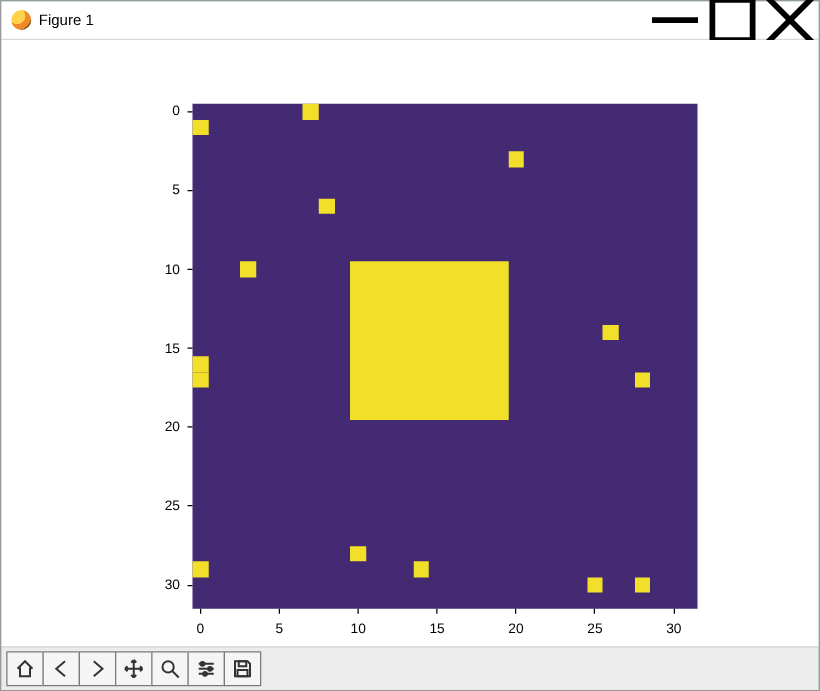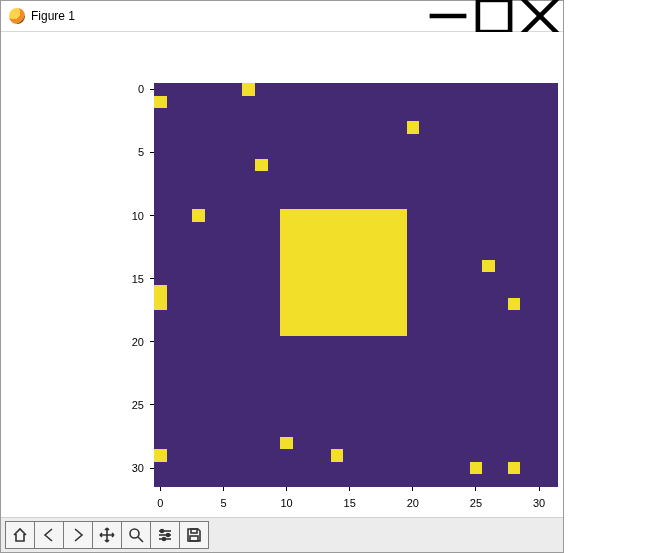--- a/index.html
+++ b/index.html
@@ -1,16 +1,16 @@
 <!DOCTYPE html>
 <html><head>
 <meta charset="utf-8">
 <style>
   html,body{margin:0;padding:0;font-family:"Segoe UI",Tahoma,sans-serif;font-size:12px;color:#000;background:#fff}
-  .window{width:564px;height:553px;box-sizing:border-box;border:1px solid #9a9a9a;display:flex;flex-direction:column;background:#15803d}
+  .window{width:656px;height:553px;box-sizing:border-box;border:1px solid #9a9a9a;display:flex;flex-direction:column;background:#15803d}
   .titlebar{height:30px;display:flex;align-items:center;border-bottom:1px solid #d8d8d8;background:#fff}
   .titlebar .app-icon{width:16px;height:16px;margin:0 6px 0 8px;border-radius:50%;background:radial-gradient(circle at 30% 30%,#ffd24a 0 40%,#f08b2a 42% 70%,#7a4a12 72% 100%)}
   .titlebar .title{flex:0 0 auto;font-size:12px}
   .titlebar .spacer{flex:1}
   .winbtn{width:46px;height:30px;display:flex;align-items:center;justify-content:center;color:#000}
   .canvas{flex:1;position:relative;background:#fff}
   .plot{position:absolute;background:#432a72}
   .plot .cell{position:absolute;background:#f2df2a}
   .tick{position:absolute;font-size:11px;color:#000}
   .tick.y{right:100%;transform:translate(-10px,-50%);text-align:right;width:30px}

